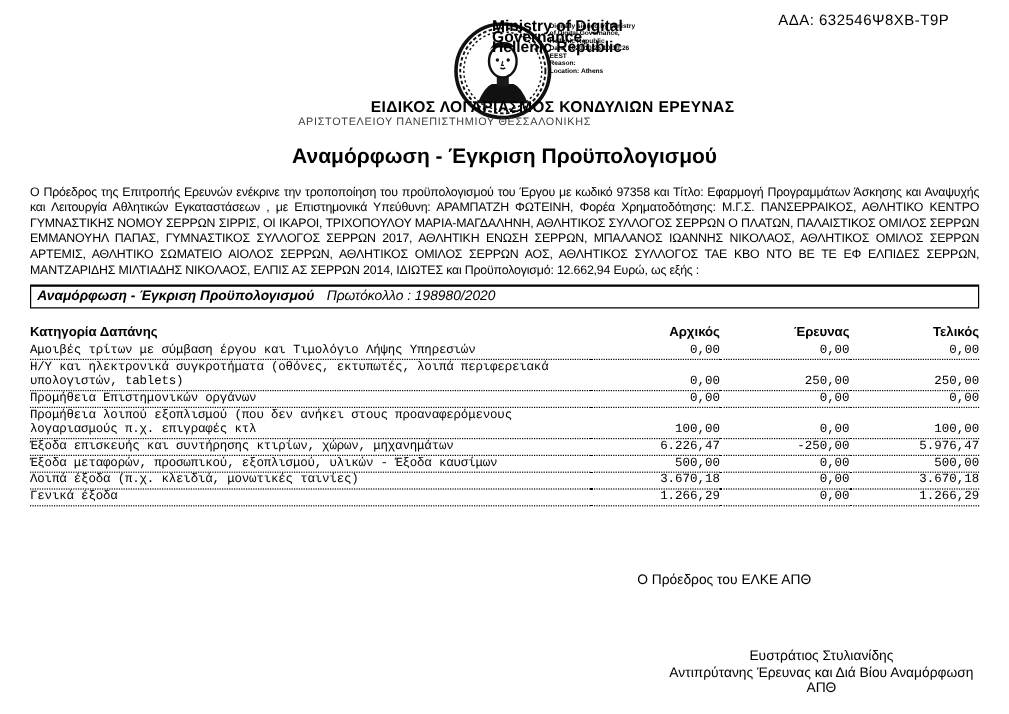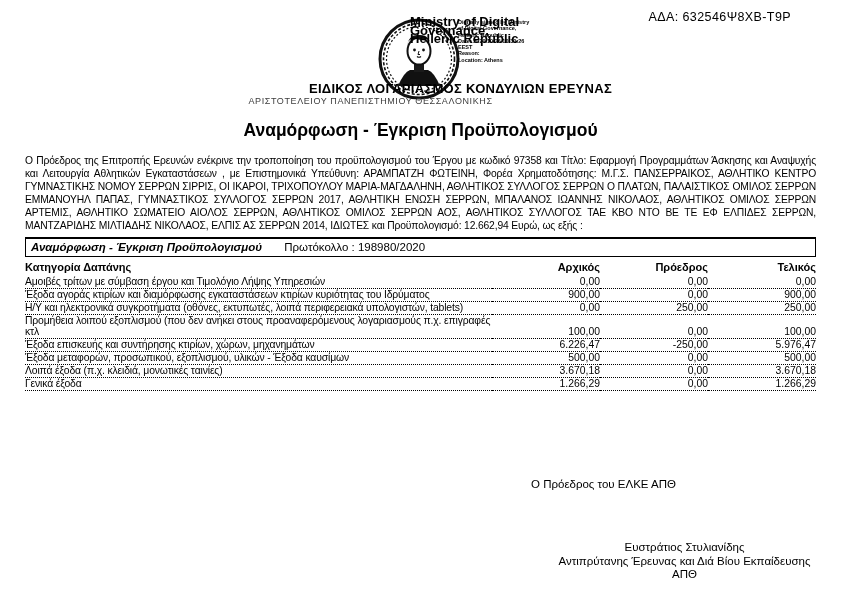--- a/index.html
+++ b/index.html
@@ -17,26 +17,26 @@
   .org1{position:absolute;top:81px;left:0;width:841px;text-align:center;font-size:13px;font-weight:bold;letter-spacing:.3px;margin-left:40px;}
   .org2{position:absolute;top:96px;left:0;width:741px;text-align:center;font-size:9px;color:#3c3c3c;letter-spacing:.6px;}
   
   .doc-title{position:absolute;top:120px;left:0;width:841px;text-align:center;font-size:17.5px;font-weight:bold;}
   
   .intro{position:absolute;top:155px;left:25px;width:791px;font-size:10.3px;line-height:12.9px;text-align:justify;letter-spacing:-.15px;}
   
   .budget{position:absolute;top:237px;left:25px;width:791px;}
   .titlebar{border:1px solid #000;border-top-width:2.5px;padding:2px 5px 3px;font-size:11.5px;}
   .tbl-title{font-weight:bold;font-style:italic;}
-  .tbl-proto{margin-left:19px;}
-  table.grid{width:100%;border-collapse:collapse;margin-top:3px;font-size:10.4px;}
+  .tbl-proto{font-style:italic;margin-left:7px;}
+  table.grid{width:100%;border-collapse:collapse;margin-top:13px;font-size:10.4px;}
   table.grid th{padding:1px 0 3px;font-size:11px;font-weight:bold;}
   table.grid th.cat{text-align:left;}
   table.grid th.num, table.grid td.num{text-align:right;width:108px;}
-  table.grid td{padding:0 0 1px;border-bottom:1px dotted #000;vertical-align:bottom;}
+  table.grid td{padding:0 0 1px;border-bottom:1px dotted #000;vertical-align:bottom;font-family:Liberation Mono, monospace;}
   table.grid td.cat{letter-spacing:-.15px;}
   
   .president{position:absolute;top:478px;left:531px;width:300px;text-align:left;font-size:11.5px;}
   .sig-block{position:absolute;top:541px;left:528px;width:313px;text-align:center;font-size:11.5px;line-height:13.5px;}
 </style>
 </head>
 <body>
 
 <div class="ada">ΑΔΑ: 632546Ψ8ΧΒ-Τ9Ρ</div>
 
@@ -82,42 +82,42 @@
 <div class="budget">
   <div class="titlebar">
     <span class="tbl-title">Αναμόρφωση - Έγκριση Προϋπολογισμού</span>
     <span class="tbl-proto">Πρωτόκολλο : 198980/2020</span>
   </div>
   <table class="grid">
     <thead>
       <tr>
         <th class="cat">Κατηγορία Δαπάνης</th>
         <th class="num">Αρχικός</th>
-        <th class="num">Πρόεδρος</th>
+        <th class="num">Έρευνας</th>
         <th class="num">Τελικός</th>
       </tr>
     </thead>
     <tbody>
         <tr>
           <td class="cat">Αμοιβές τρίτων με σύμβαση έργου και Τιμολόγιο Λήψης Υπηρεσιών</td>
           <td class="num">0,00</td>
           <td class="num">0,00</td>
           <td class="num">0,00</td>
         </tr>
         <tr>
-          <td class="cat">Έξοδα αγοράς κτιρίων και διαμόρφωσης εγκαταστάσεων κτιρίων κυριότητας του Ιδρύματος</td>
-          <td class="num">900,00</td>
-          <td class="num">0,00</td>
-          <td class="num">900,00</td>
-        </tr>
-        <tr>
           <td class="cat">Η/Υ και ηλεκτρονικά συγκροτήματα (οθόνες, εκτυπωτές, λοιπά περιφερειακά υπολογιστών, tablets)</td>
           <td class="num">0,00</td>
           <td class="num">250,00</td>
           <td class="num">250,00</td>
+        </tr>
+        <tr>
+          <td class="cat">Προμήθεια Επιστημονικών οργάνων</td>
+          <td class="num">0,00</td>
+          <td class="num">0,00</td>
+          <td class="num">0,00</td>
         </tr>
         <tr>
           <td class="cat">Προμήθεια λοιπού εξοπλισμού (που δεν ανήκει στους προαναφερόμενους λογαριασμούς π.χ. επιγραφές κτλ</td>
           <td class="num">100,00</td>
           <td class="num">0,00</td>
           <td class="num">100,00</td>
         </tr>
         <tr>
           <td class="cat">Έξοδα επισκευής και συντήρησης κτιρίων, χώρων, μηχανημάτων</td>
           <td class="num">6.226,47</td>
@@ -143,15 +143,15 @@
           <td class="num">1.266,29</td>
         </tr>
       </tbody>
   </table>
 </div>
 
 <div class="president">Ο Πρόεδρος του ΕΛΚΕ ΑΠΘ</div>
 
 <div class="sig-block">
   <div>Ευστράτιος Στυλιανίδης</div>
-  <div>Αντιπρύτανης Έρευνας και Διά Βίου Εκπαίδευσης</div>
+  <div>Αντιπρύτανης Έρευνας και Διά Βίου Αναμόρφωση</div>
   <div>ΑΠΘ</div>
 </div>
 
 </body></html>

